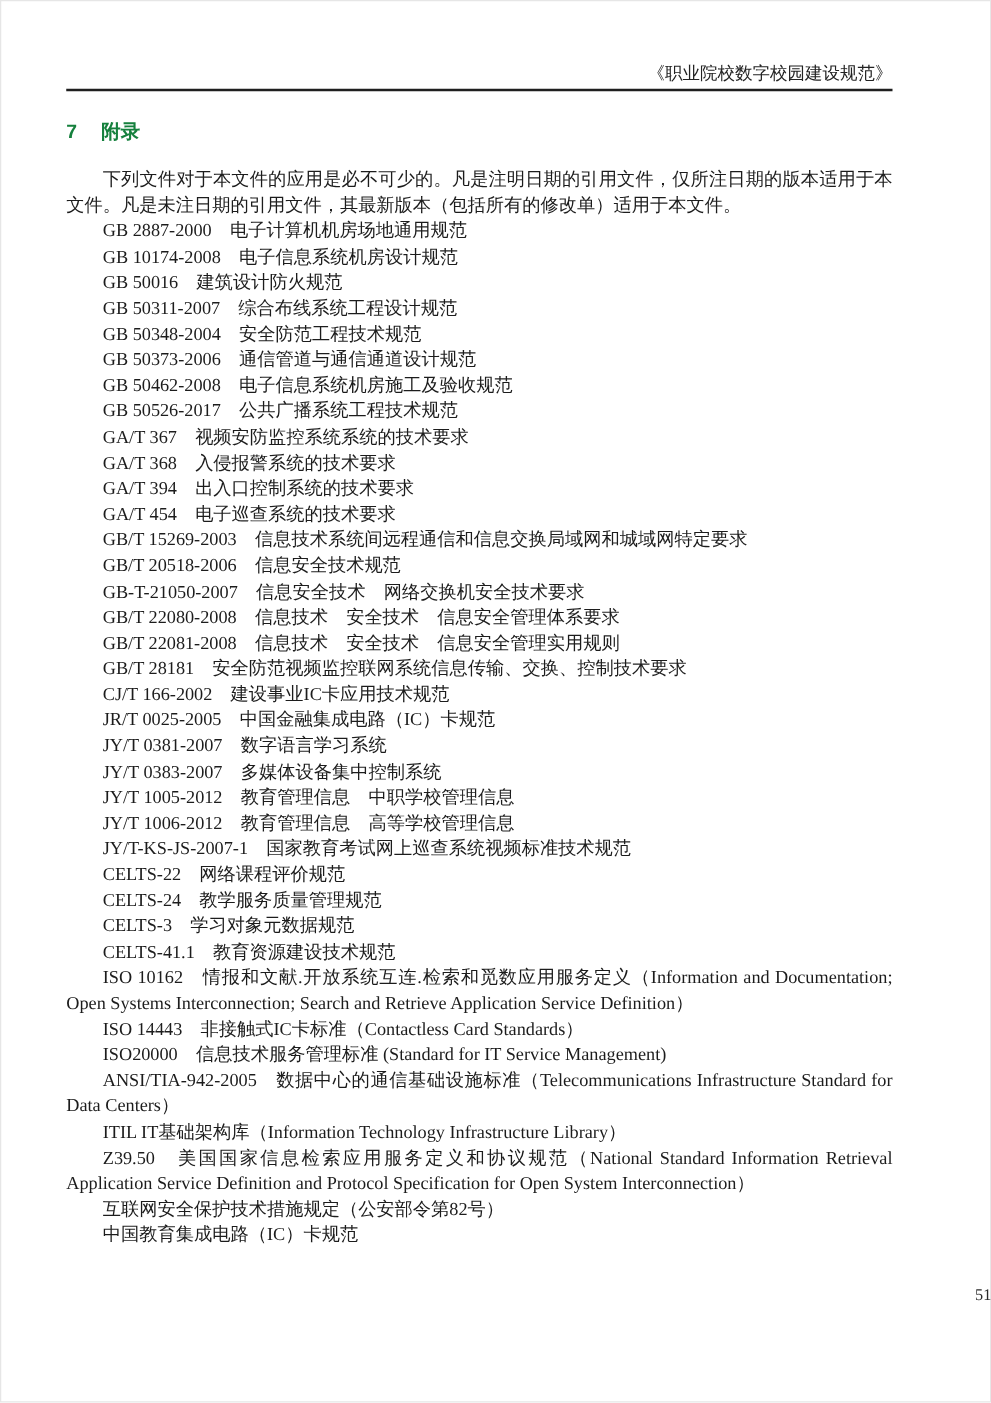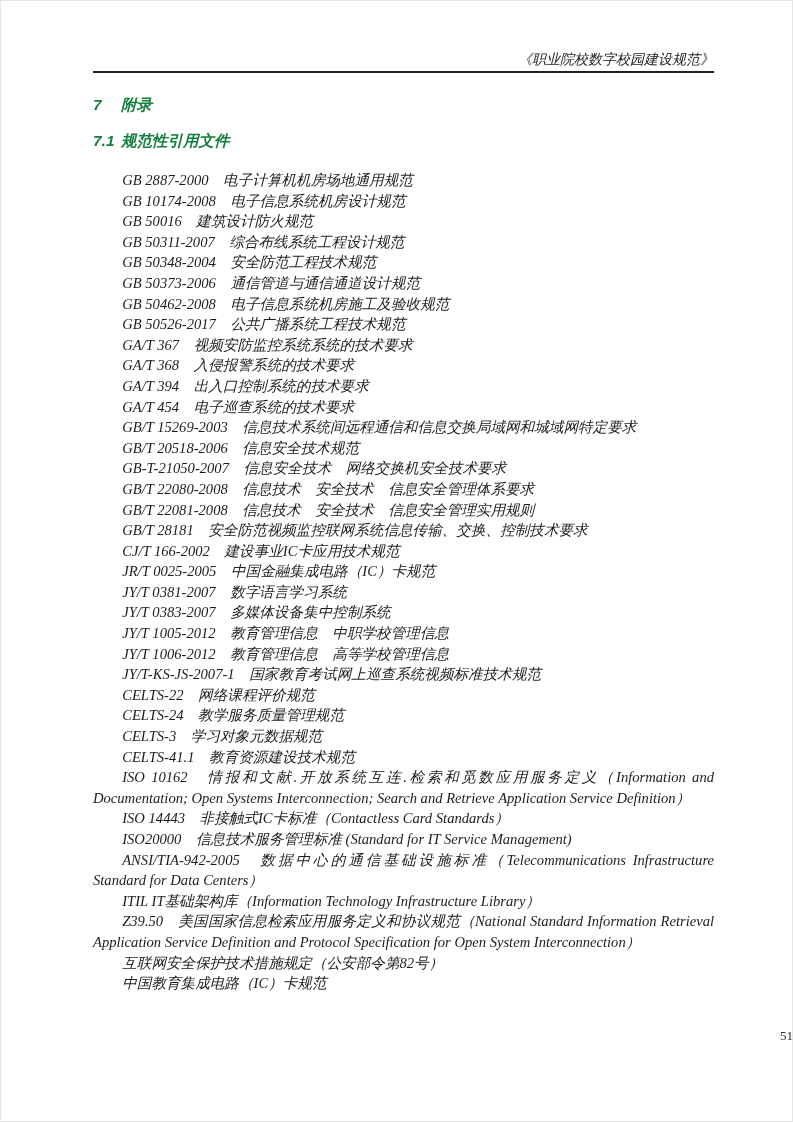--- a/index.html
+++ b/index.html
@@ -6,23 +6,22 @@
   body {
     width: 793px; height: 1122px;
     background: #ffffff;
     color: #1c1c1c;
     font-family: "Liberation Serif", "DejaVu Serif", serif;
     position: relative;
     overflow: hidden;
     box-shadow: inset 0 0 0 1px #e6e6e6;
   }
   .content {
-    margin-left: 93px;
+    margin-left: 53px;
     margin-right: 79px; 
-    font-style: italic;
   }
   .header-title {
     padding-top: 52px;
     text-align: right;
     font-size: 14px;
     line-height: 16px;
     color: #222222;
   }
   .header-rule {
     border: none;
@@ -65,23 +64,23 @@
 </head>
 <body>
 
 <div class="content">
 
   <div class="header-title">《职业院校数字校园建设规范》</div>
   <hr class="header-rule">
 
   <h1 class="chapter-heading"><span class="heading-num">7</span><span>附录</span></h1>
 
-  <h2 class="section-heading"><span class="heading-num">7.1</span><span>规范性引用文件</span></h2>
 
   <div class="textblock">
+    <p>下列文件对于本文件的应用是必不可少的。凡是注明日期的引用文件，仅所注日期的版本适用于本文件。凡是未注日期的引用文件，其最新版本（包括所有的修改单）适用于本文件。</p>
     <p>GB 2887-2000　电子计算机机房场地通用规范</p>
     <p>GB 10174-2008　电子信息系统机房设计规范</p>
     <p>GB 50016　建筑设计防火规范</p>
     <p>GB 50311-2007　综合布线系统工程设计规范</p>
     <p>GB 50348-2004　安全防范工程技术规范</p>
     <p>GB 50373-2006　通信管道与通信通道设计规范</p>
     <p>GB 50462-2008　电子信息系统机房施工及验收规范</p>
     <p>GB 50526-2017　公共广播系统工程技术规范</p>
     <p>GA/T 367　视频安防监控系统系统的技术要求</p>
     <p>GA/T 368　入侵报警系统的技术要求</p>

